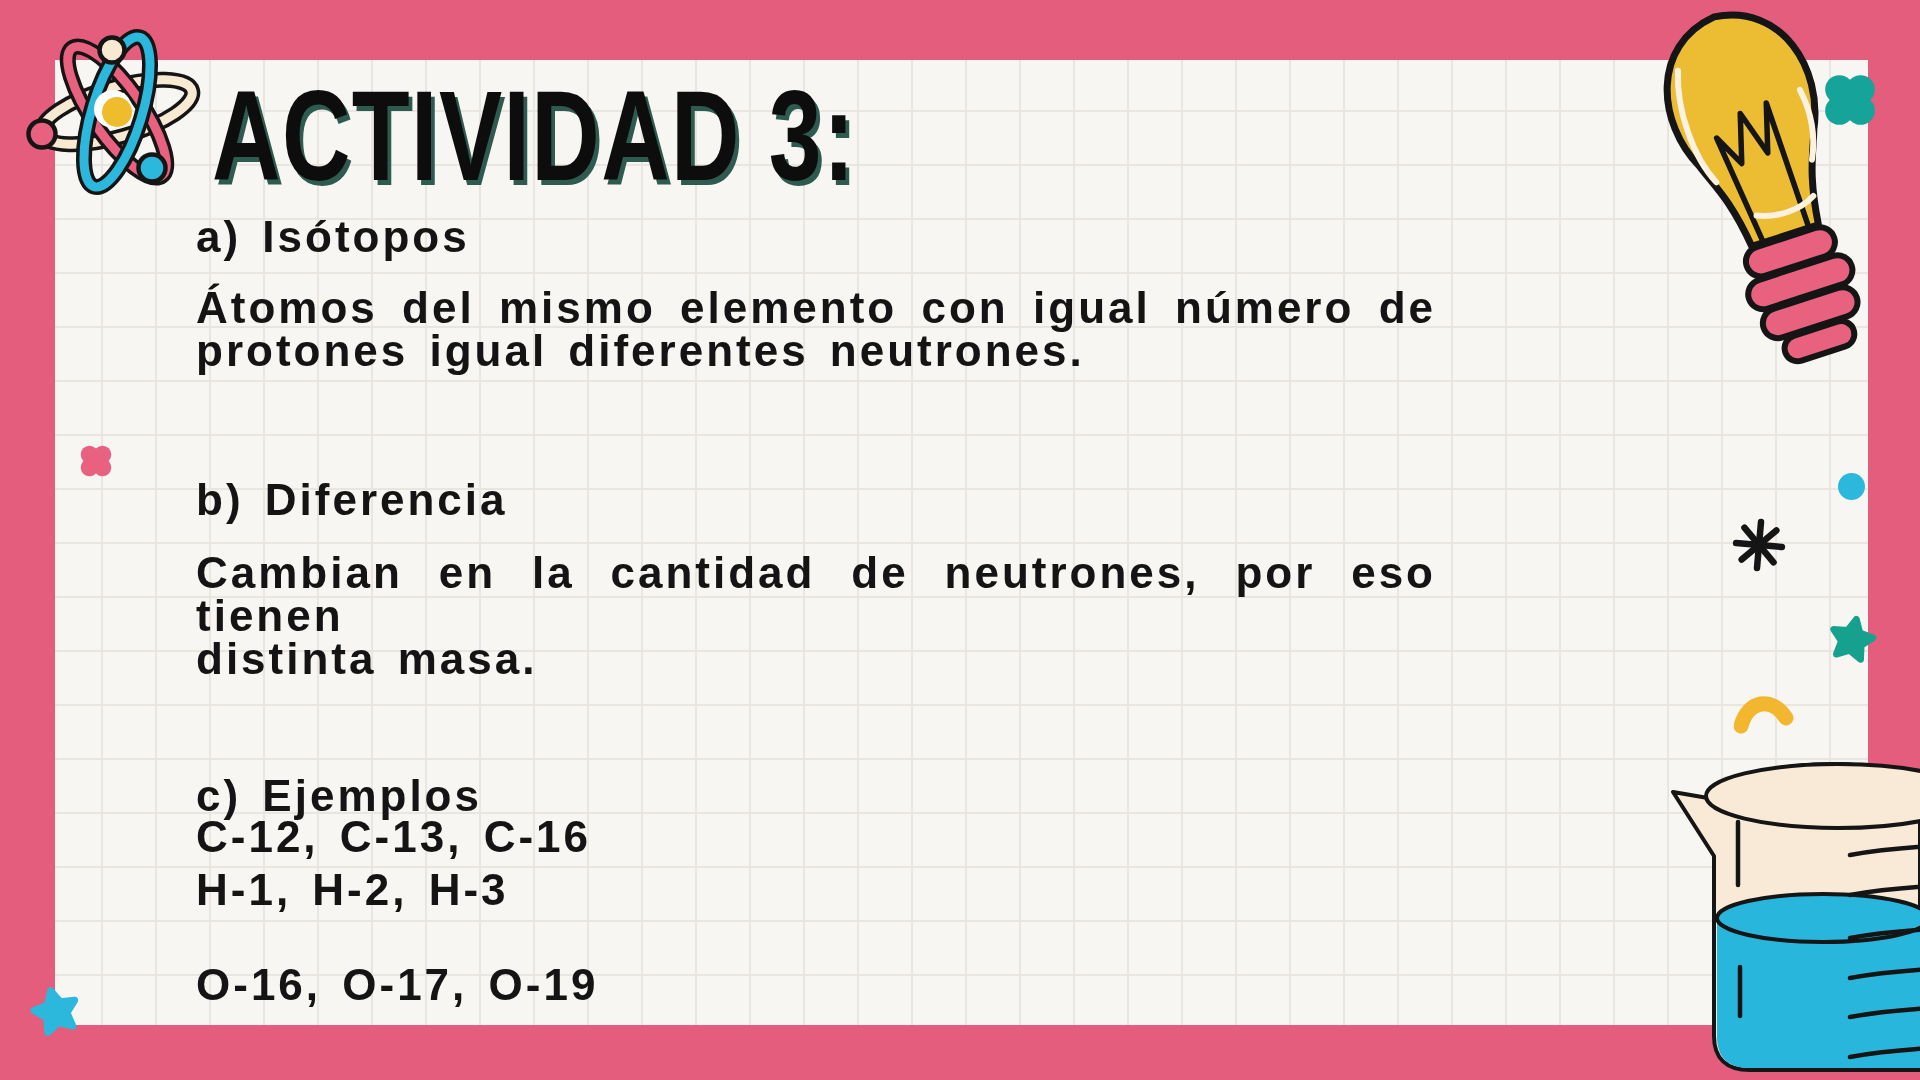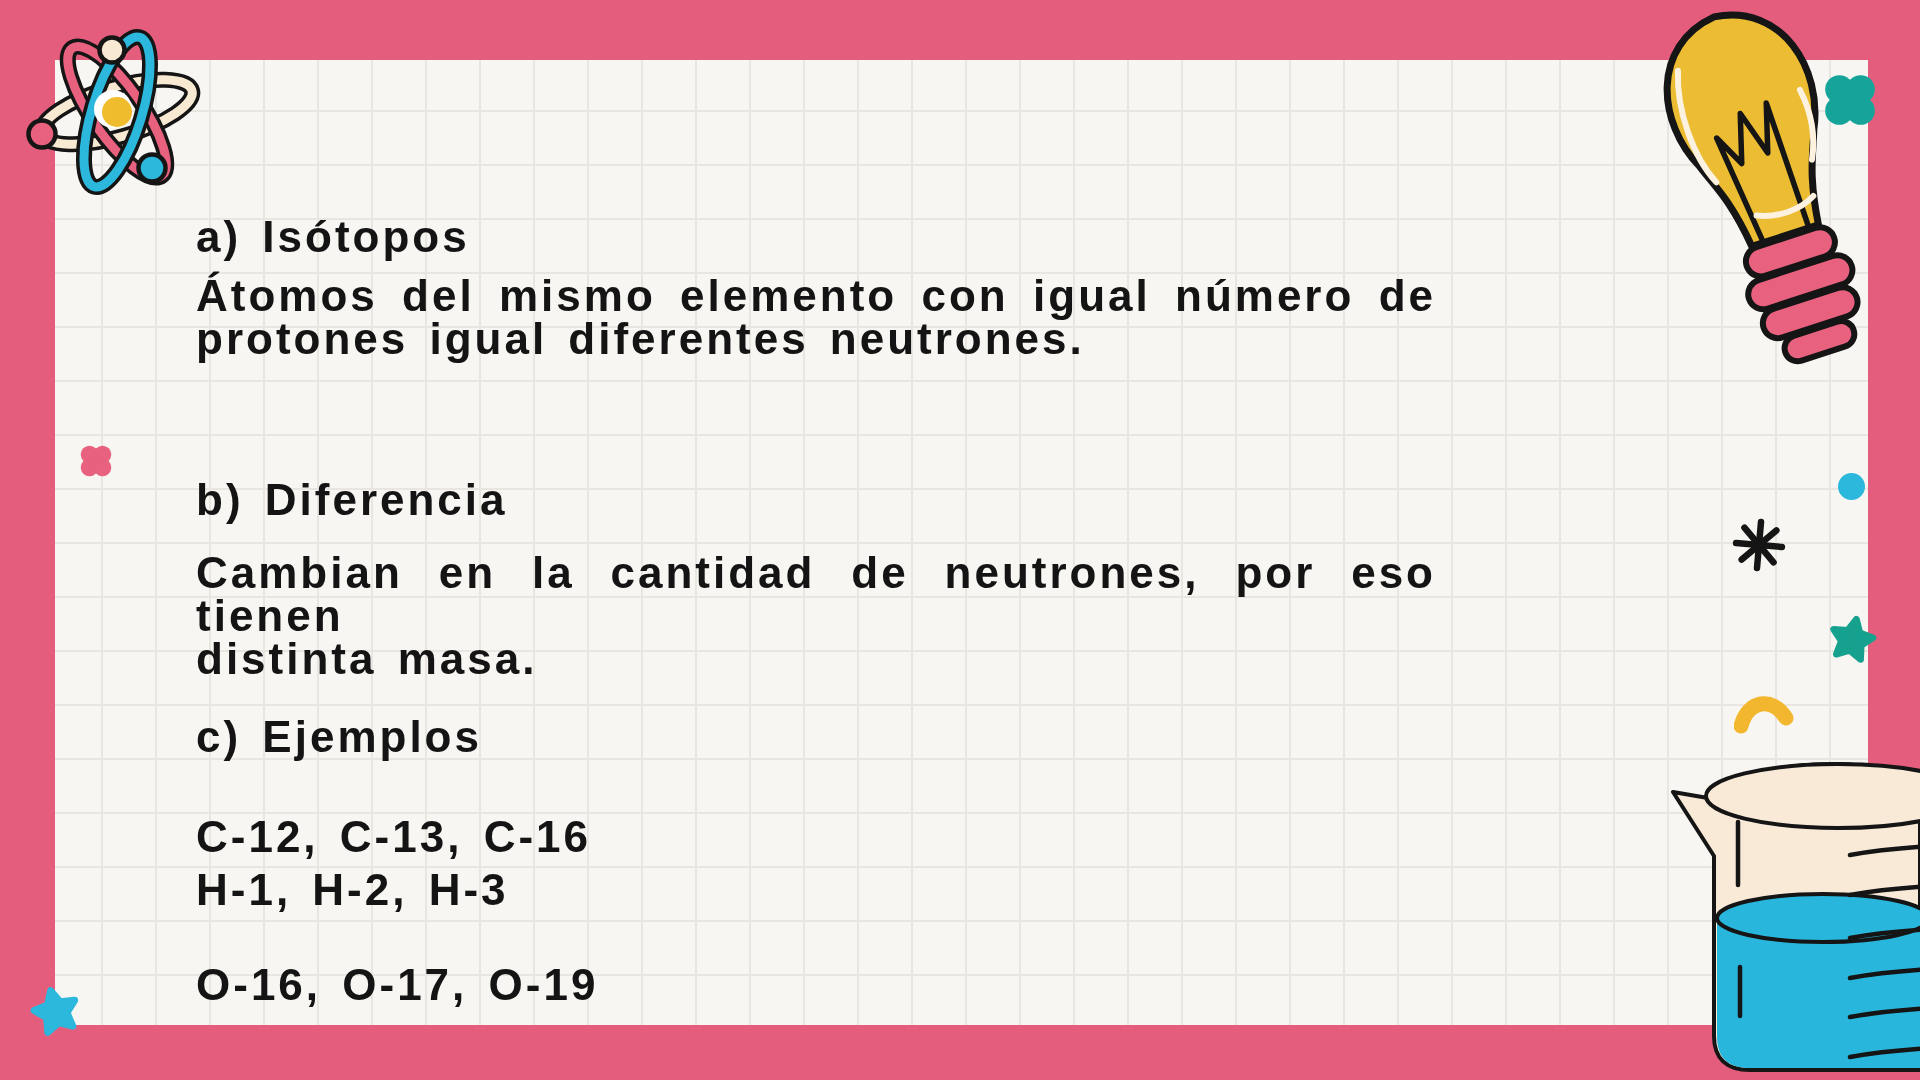--- a/index.html
+++ b/index.html
@@ -25,34 +25,35 @@
   .deco{position:absolute;}
   .dot{position:absolute;width:27px;height:27px;border-radius:50%;background:#2cb7dc;}
 </style>
 </head>
 <body>
 
 <div class="slide">
 
   <div class="paper"></div>
 
+  <h1 class="title"><span class="title-inner">ACTIVIDAD 3:</span></h1>
 
   <div class="txt" style="top:215px">a) Isótopos</div>
-  <div class="txt par" style="top:274px">
+  <div class="txt par" style="top:286px">
     <span class="jline">Átomos del mismo elemento con igual número de</span>
     <span class="nline">protones igual diferentes neutrones.</span>
   </div>
 
   <div class="txt par" style="top:551px">
     <span class="jline">Cambian en la cantidad de neutrones, por eso tienen</span>
     <span class="nline">distinta masa.</span>
   </div>
   <div class="txt" style="top:478px">b) Diferencia</div>
 
-  <div class="txt" style="top:715px">c) Ejemplos</div>
+  <div class="txt" style="top:774px">c) Ejemplos</div>
   <div class="txt" style="top:815px">C-12, C-13, C-16</div>
   <div class="txt" style="top:868px">H-1, H-2, H-3</div>
   <div class="txt" style="top:963px">O-16, O-17, O-19</div>
 
   <svg class="deco" style="left:12px;top:22px" width="190" height="185" viewBox="0 0 190 185">
     <g transform="rotate(-16 105 90)">
       <ellipse cx="105" cy="90" rx="78" ry="25" fill="none" stroke="#151515" stroke-width="16"></ellipse>
       <ellipse cx="105" cy="90" rx="78" ry="25" fill="none" stroke="#f8e9d3" stroke-width="9"></ellipse>
     </g>
     <g transform="rotate(55 105 90)">

